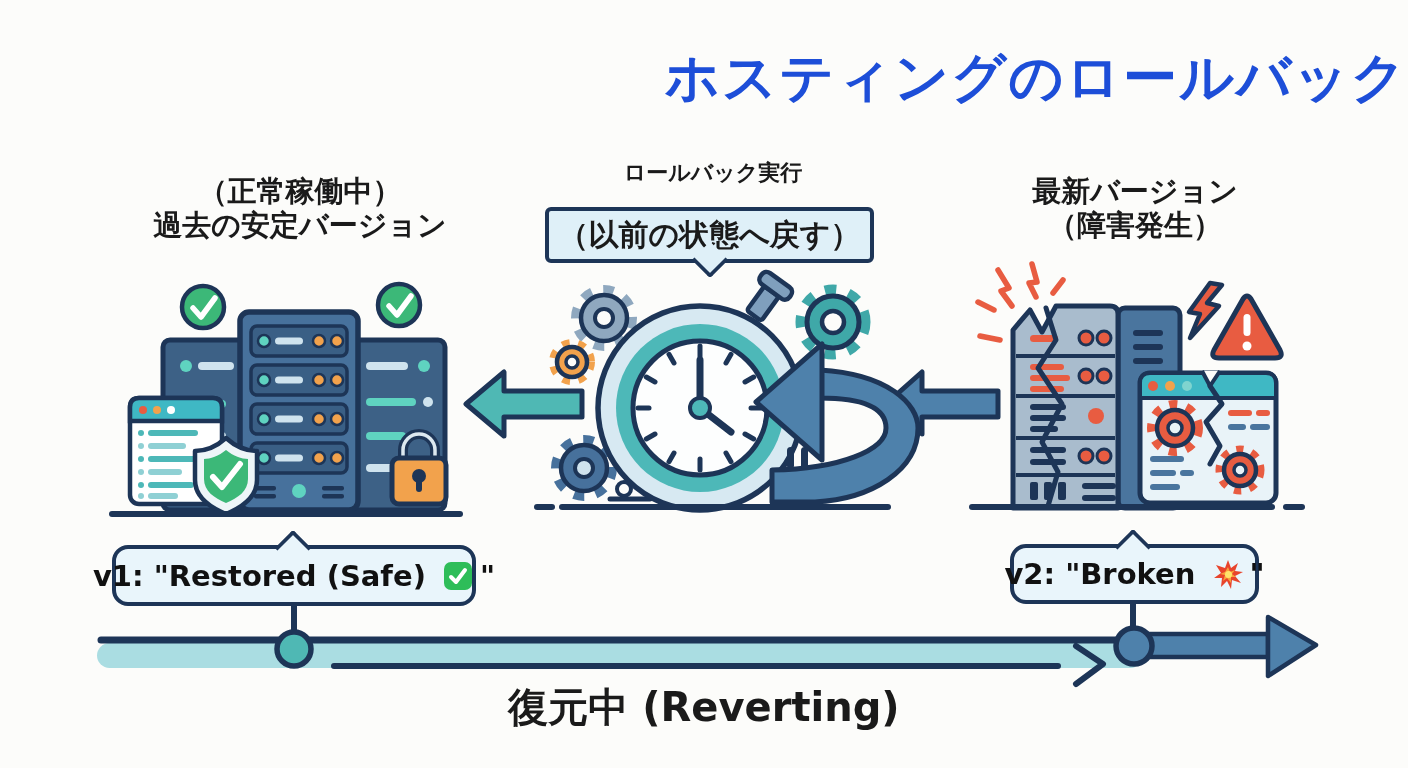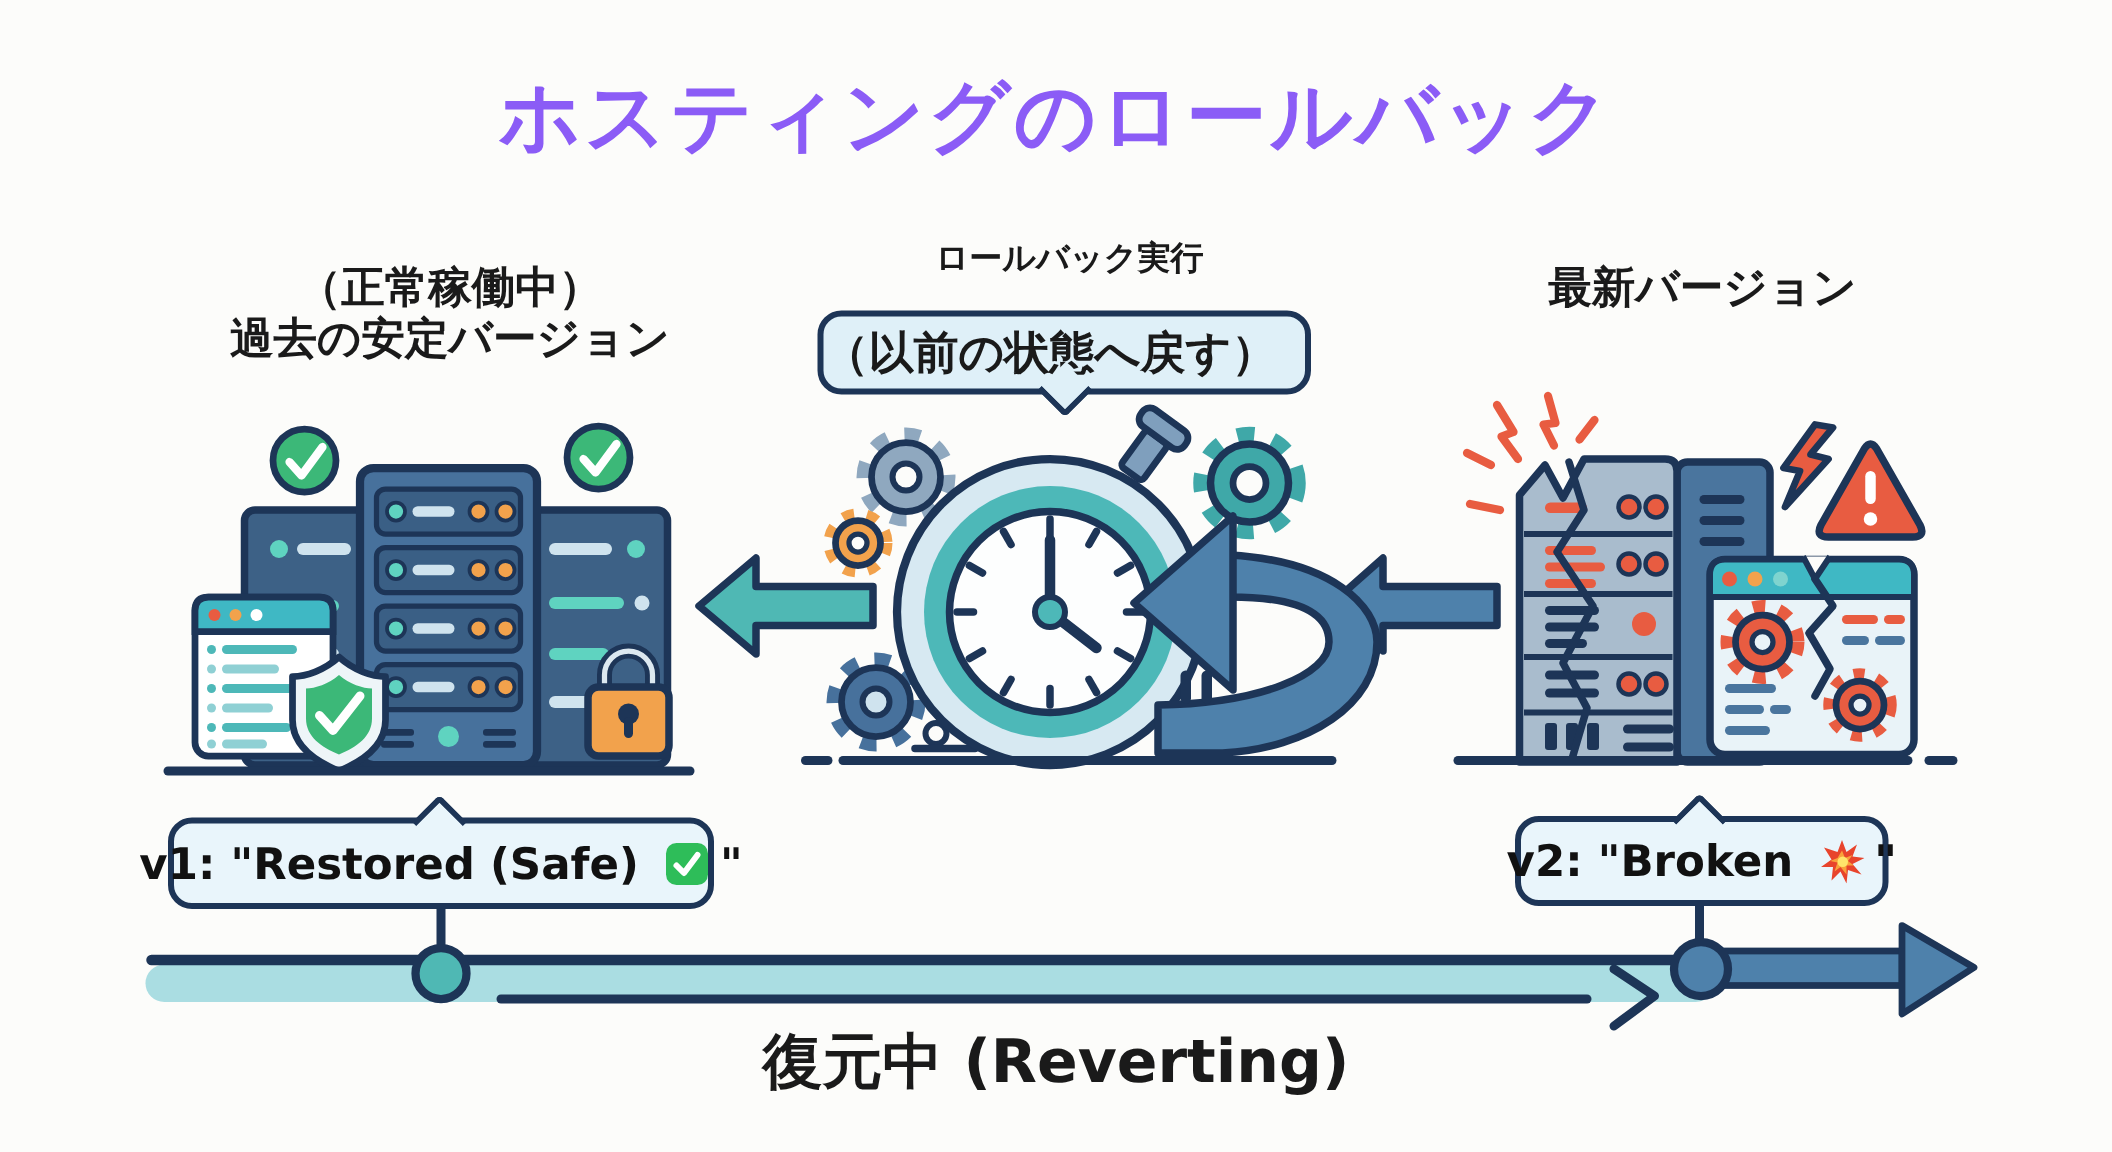--- a/index.html
+++ b/index.html
@@ -4,33 +4,33 @@
 <style>
   html,body{margin:0;padding:0;}
   body{
     width:1408px;height:768px;position:relative;overflow:hidden;
     background:#fcfcfa;
     font-family:"DejaVu Sans","Liberation Sans",sans-serif;
   }
   .abs{position:absolute;}
   #art{position:absolute;left:0;top:0;}
   .title{
-    left:0;top:42px;width:1408px;text-align:center;
-    font-size:54px;font-weight:bold;color:#8b5cf6;letter-spacing:2px;
+    left:0;top:42px;width:1408px;text-align:right;
+    font-size:54px;font-weight:bold;color:#1d4ed8;letter-spacing:2px;
   }
   .sec-label{
     text-align:center;font-size:29px;font-weight:bold;color:#1a1a1a;line-height:1.18;
   }
   .sec-label.left{left:110px;top:174px;width:380px;}
   .sec-label.mid{left:528px;top:160px;width:370px;font-size:22px;}
   .sec-label.right{left:955px;top:174px;width:360px;}
   .bubble{
     left:545px;top:207px;width:321px;height:48px;
-    background:#dff0f8;border:4.5px solid #1d3557;border-radius:16px;
-    display:flex;align-items:center;
+    background:#dff0f8;border:4.5px solid #1d3557;border-radius:6px;
+    display:flex;align-items:center;justify-content:center;
     font-size:30px;font-weight:bold;color:#1a1a1a;
   }
   .bubble .ptr{
     position:absolute;left:148px;bottom:-14px;width:22px;height:22px;
     background:#dff0f8;transform:rotate(45deg);
     border-right:4.5px solid #1d3557;border-bottom:4.5px solid #1d3557;
     border-bottom-right-radius:4px;
   }
   .vbox{
     background:#e9f5fb;border:4.5px solid #1d3557;border-radius:16px;
@@ -345,20 +345,21 @@
 
 <div class="abs sec-label mid">ロールバック実行</div>
 
 <div class="abs bubble">
   <span>（以前の状態へ戻す）</span>
   <span class="ptr"></span>
 </div>
 
 <div class="abs sec-label right">
   <div>最新バージョン</div>
+  <div>（障害発生）</div>
 </div>
 
 <div class="abs vbox v1">
   <span class="ptr"></span>
   <span>v1: "Restored (Safe) </span>
   <span class="emoji">
     <svg viewBox="0 0 30 30" width="30" height="30">
       <rect x="1" y="1" width="28" height="28" rx="7" fill="#2ebd59"></rect>
       <path d="M8 16 L13 21 L22 9" fill="none" stroke="#ffffff" stroke-width="4" stroke-linecap="round" stroke-linejoin="round"></path>
     </svg>

